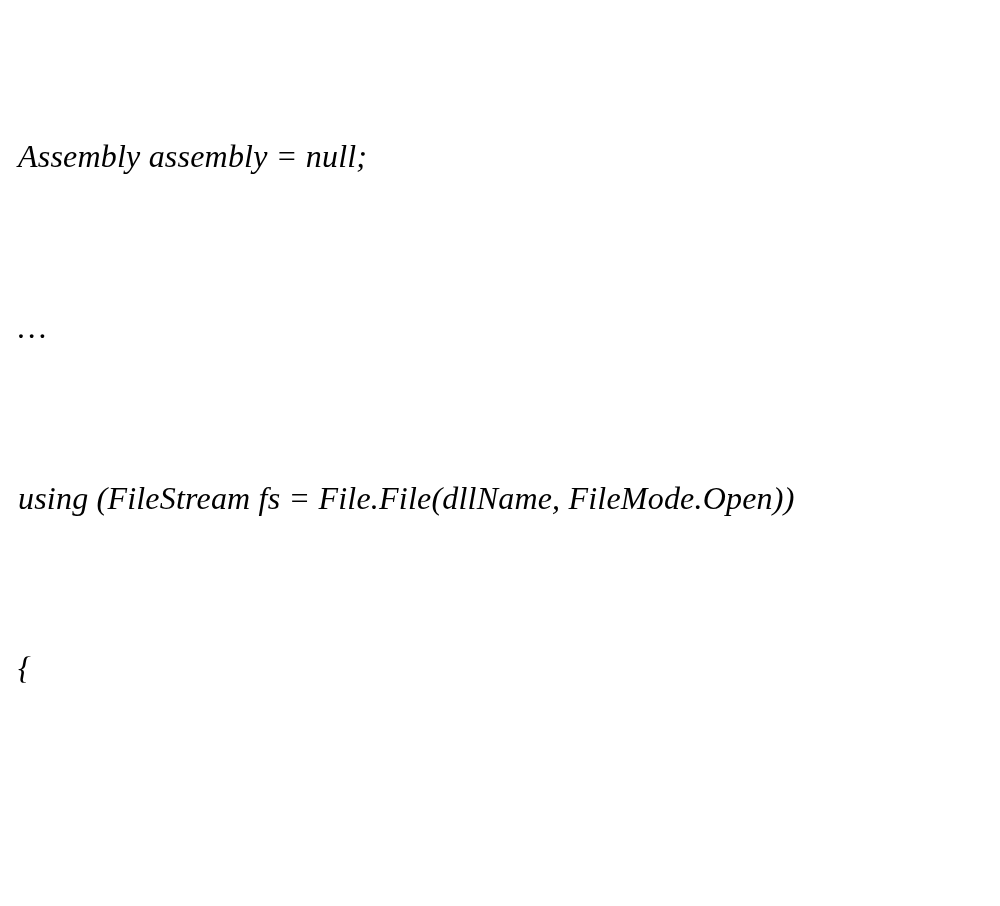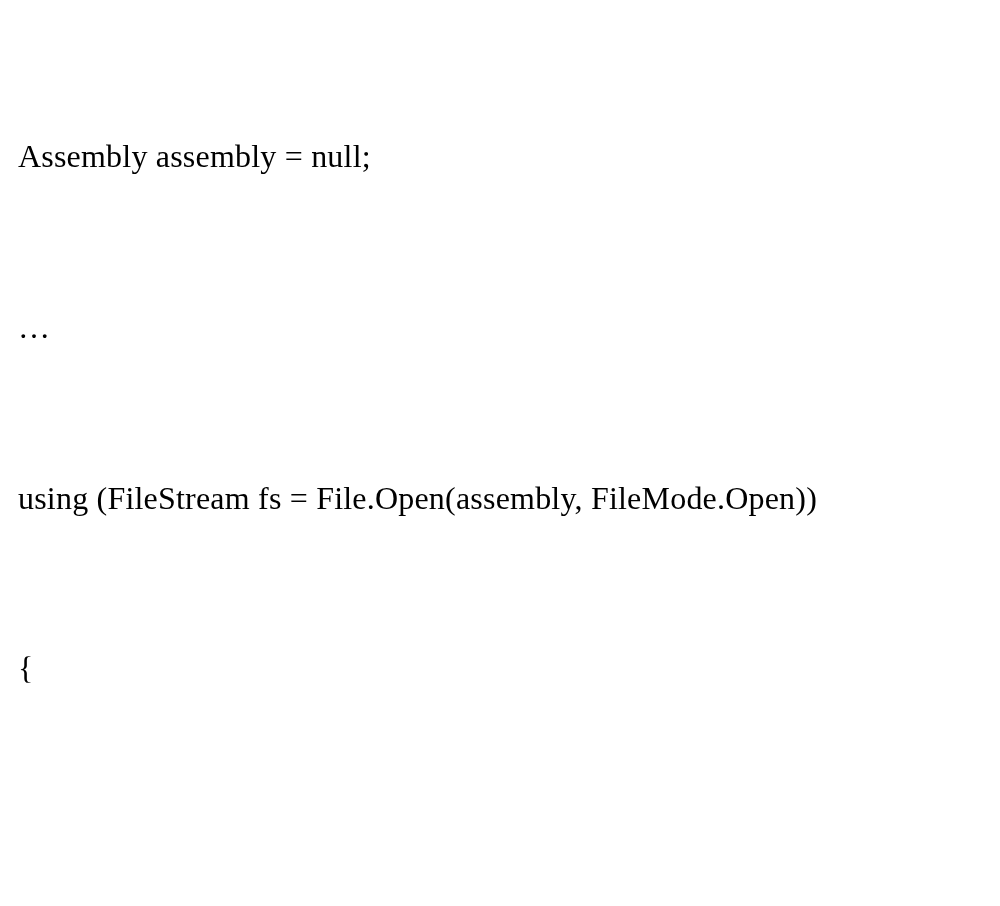--- a/index.html
+++ b/index.html
@@ -17,29 +17,30 @@
       padding: 14px 18px;
       line-height: 1.78;
       overflow: hidden;
     }
     .code-block {
       white-space: pre;
       letter-spacing: 0.2px;
     }
     .code-line {
       display: block;
+      font-style: italic;
     }
   </style>
 </head>
 <body>
 
 <div class="code-block">
   <span class="code-line">Assembly assembly = null;</span>
   <span class="code-line">…</span>
-  <span class="code-line">using (FileStream fs = File.Open(assembly, FileMode.Open))</span>
+  <span class="code-line">using (FileStream fs = File.File(dllName, FileMode.Open))</span>
   <span class="code-line">{</span>
   
   
   
   
   
   
   
   
   

